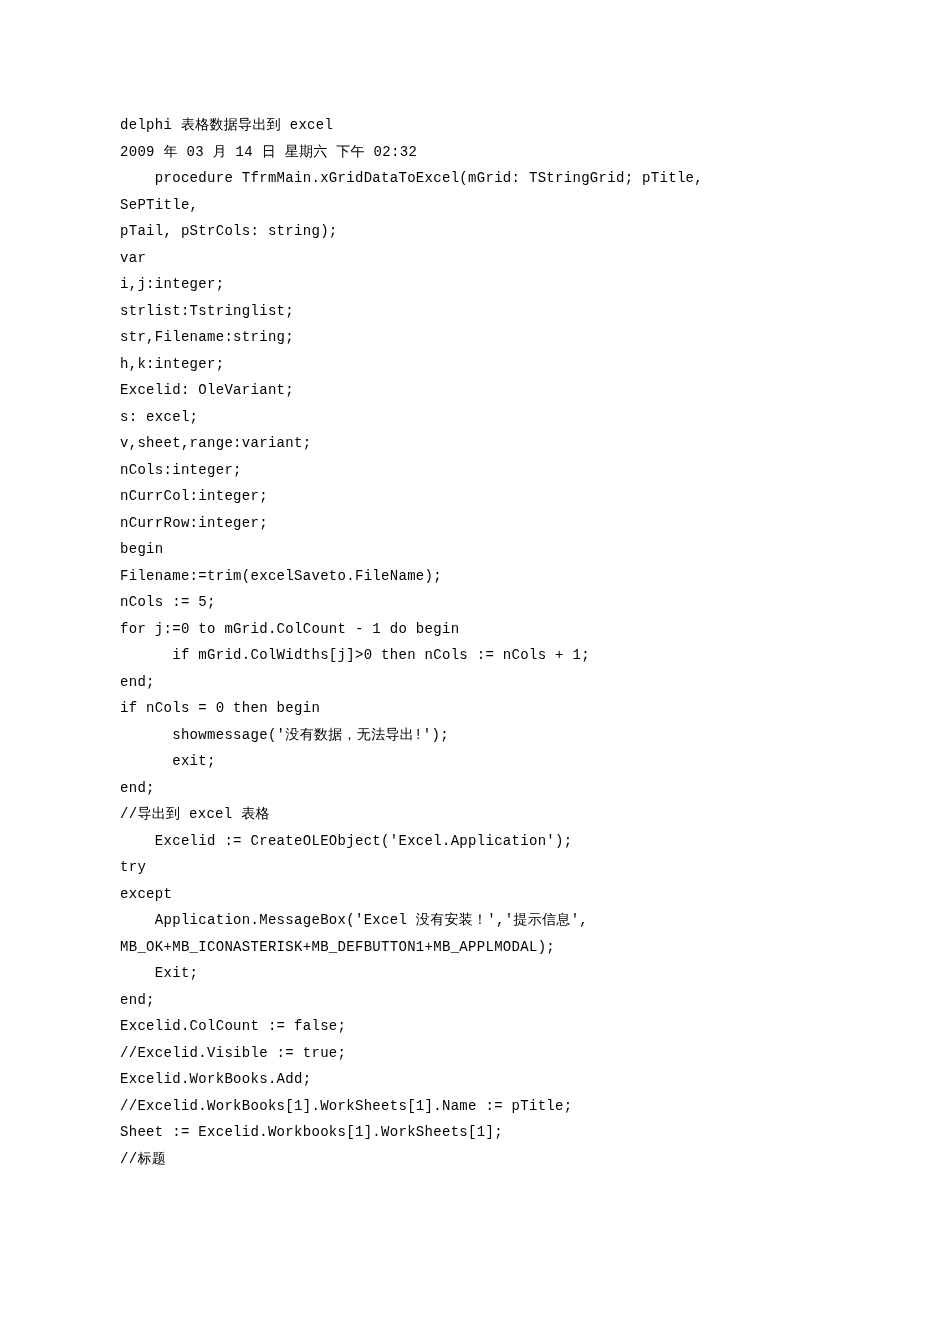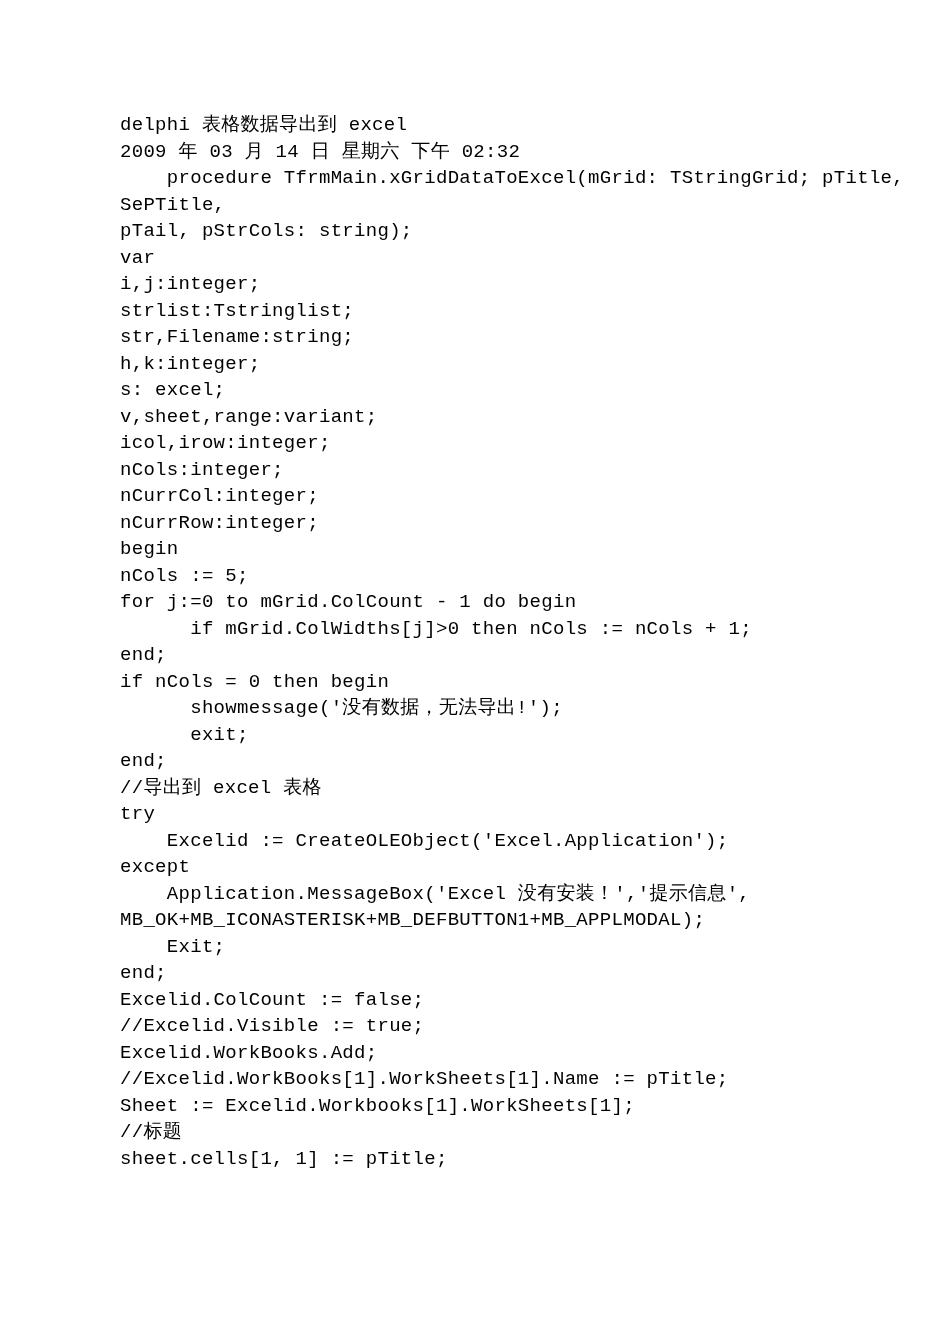--- a/index.html
+++ b/index.html
@@ -8,21 +8,21 @@
     background: #fff;
     width: 945px;
     font-family: "SimSun", "宋体", "Courier New", monospace;
   }
   .page {
     padding: 112px 120px 90px 120px;
     box-sizing: border-box;
     width: 945px;
   }
   .line {
-    font-size: 19px;
+    font-size: 14px;
     line-height: 26.5px;
     white-space: pre;
     color: #000;
     letter-spacing: 0.3px;
   }
 </style>
 </head>
 <body>
 
 <div class="page">
@@ -30,44 +30,44 @@
   <div class="line">2009 年 03 月 14 日 星期六 下午 02:32</div>
   <div id="code-block">
       <div class="line">    procedure TfrmMain.xGridDataToExcel(mGrid: TStringGrid; pTitle,</div>
       <div class="line">SePTitle,</div>
       <div class="line">pTail, pStrCols: string);</div>
       <div class="line">var</div>
       <div class="line">i,j:integer;</div>
       <div class="line">strlist:Tstringlist;</div>
       <div class="line">str,Filename:string;</div>
       <div class="line">h,k:integer;</div>
+      <div class="line">Excelid: OleVariant;</div>
       <div class="line">s: excel;</div>
       <div class="line">v,sheet,range:variant;</div>
-      <div class="line">icol,irow:integer;</div>
       <div class="line">nCols:integer;</div>
       <div class="line">nCurrCol:integer;</div>
       <div class="line">nCurrRow:integer;</div>
       <div class="line">begin</div>
+      <div class="line">Filename:=trim(excelSaveto.FileName);</div>
       <div class="line">nCols := 5;</div>
       <div class="line">for j:=0 to mGrid.ColCount - 1 do begin</div>
       <div class="line">      if mGrid.ColWidths[j]&gt;0 then nCols := nCols + 1;</div>
       <div class="line">end;</div>
       <div class="line">if nCols = 0 then begin</div>
       <div class="line">      showmessage('没有数据，无法导出!');</div>
       <div class="line">      exit;</div>
       <div class="line">end;</div>
       <div class="line">//导出到 excel 表格</div>
+      <div class="line">    Excelid := CreateOLEObject('Excel.Application');</div>
       <div class="line">try</div>
-      <div class="line">    Excelid := CreateOLEObject('Excel.Application');</div>
       <div class="line">except</div>
       <div class="line">    Application.MessageBox('Excel 没有安装！','提示信息',</div>
       <div class="line">MB_OK+MB_ICONASTERISK+MB_DEFBUTTON1+MB_APPLMODAL);</div>
       <div class="line">    Exit;</div>
       <div class="line">end;</div>
       <div class="line">Excelid.ColCount := false;</div>
       <div class="line">//Excelid.Visible := true;</div>
       <div class="line">Excelid.WorkBooks.Add;</div>
       <div class="line">//Excelid.WorkBooks[1].WorkSheets[1].Name := pTitle;</div>
       <div class="line">Sheet := Excelid.Workbooks[1].WorkSheets[1];</div>
       <div class="line">//标题</div>
-      <div class="line">sheet.cells[1, 1] := pTitle;</div>
     </div>
 </div>
 
 </body></html>

